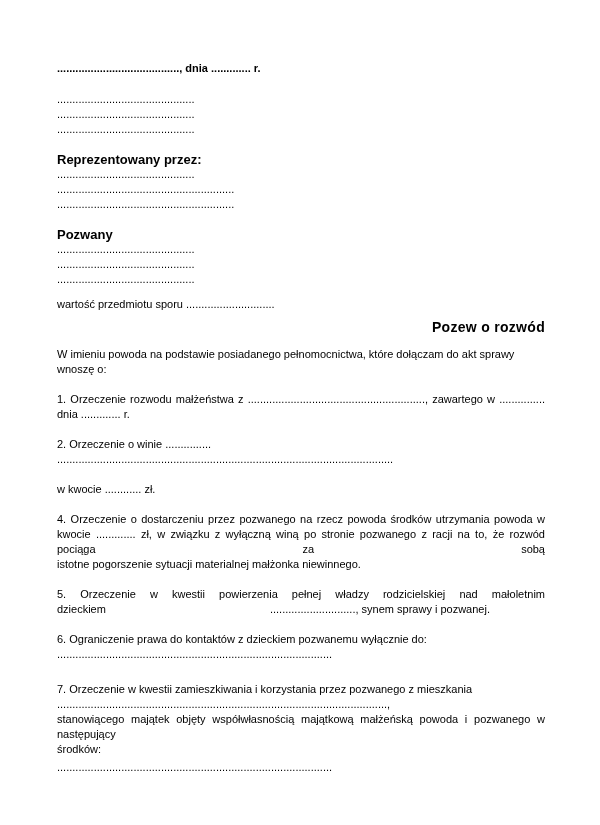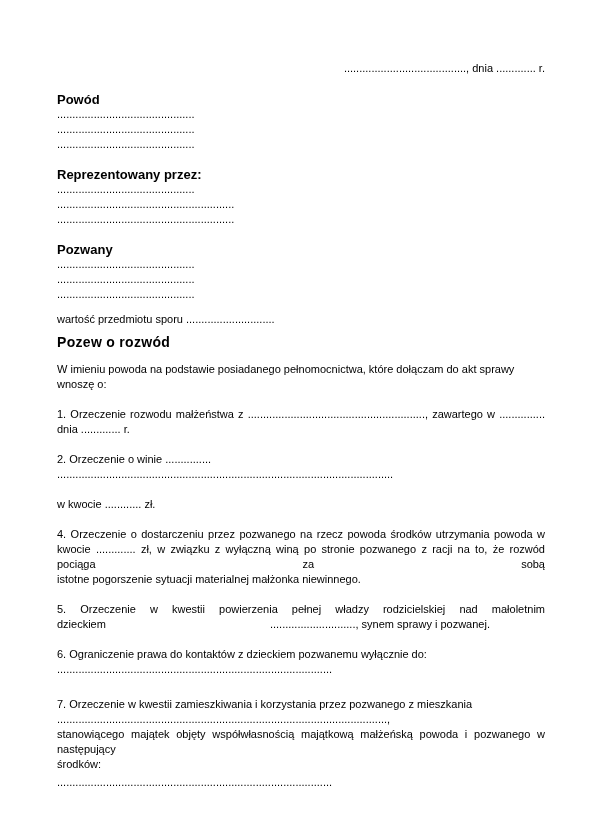--- a/index.html
+++ b/index.html
@@ -8,31 +8,31 @@
     width: 600px;
     height: 825px;
     font-family: "Liberation Sans", sans-serif;
     font-size: 11px;
     line-height: 15px;
     color: #000000;
     overflow: hidden;
   }
   .page { width: 600px; height: 825px; padding: 61px 55px 0 57px; background: #ffffff; }
 
-  .date-line { text-align: right; margin-bottom: 16px; }
+  .date-line { margin-bottom: 16px; font-weight: bold; }
 
   .party { margin-bottom: 15px; }
   .party.last { margin-bottom: 10px; }
   .party-label { font-weight: bold; font-size: 13px; line-height: 15px; }
   .fill-line { line-height: 15px; white-space: nowrap; overflow: hidden; }
 
   .value-line { margin-top: 0; }
 
   .doc-title {
-    text-align: left;
+    text-align: right;
     font-weight: bold;
     font-size: 14px;
     line-height: 18px;
     letter-spacing: 0.3px;
     margin-top: 6px;
   }
 
   .intro { margin-top: 11px; }
 
   .claim { margin-top: 15px; }
@@ -43,21 +43,20 @@
   .spacer { display: inline-block; width: 164px; height: 1px; }
 </style>
 </head>
 <body>
 
 <div class="page">
 
   <div class="date-line">........................................, dnia ............. r.</div>
 
   <section class="party">
-    <div class="party-label">Powód</div>
     <div class="fill-line">.............................................</div>
     <div class="fill-line">.............................................</div>
     <div class="fill-line">.............................................</div>
   </section>
 
   <section class="party">
     <div class="party-label">Reprezentowany przez:</div>
     <div class="fill-line">.............................................</div>
     <div class="fill-line">..........................................................</div>
     <div class="fill-line">..........................................................</div>

